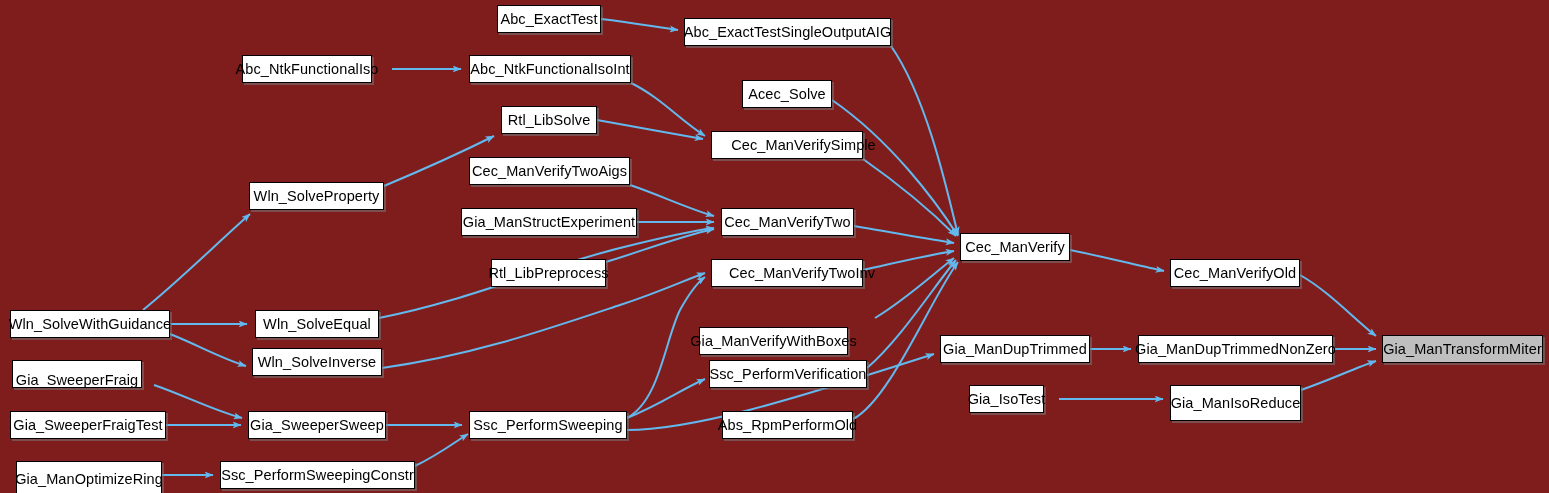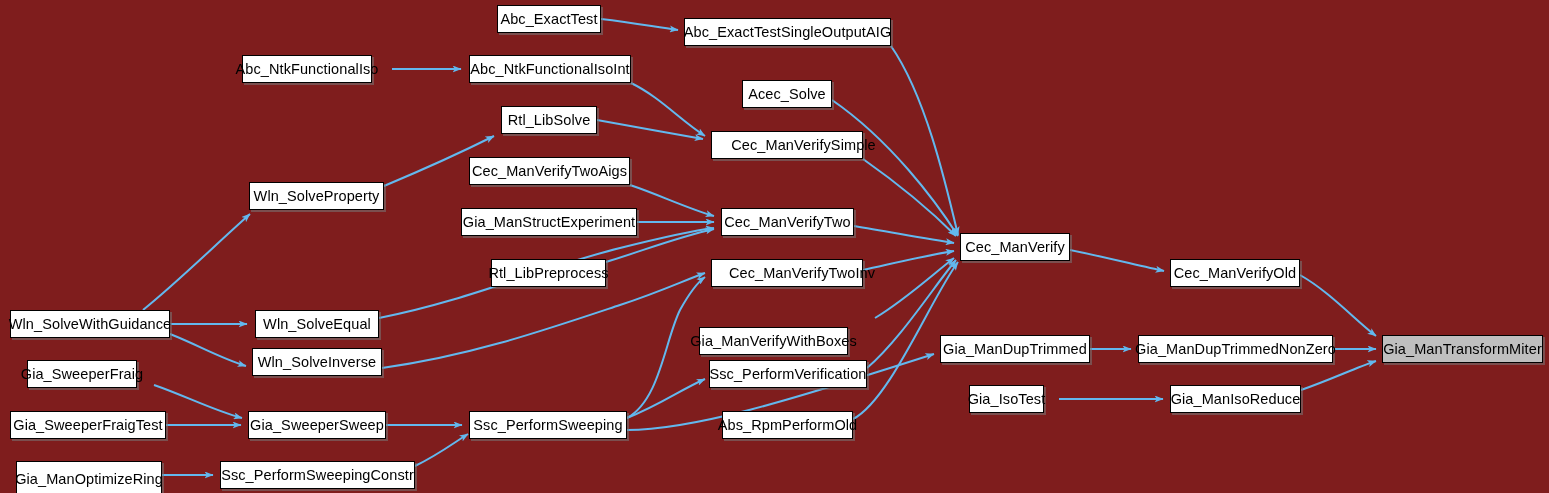--- a/index.html
+++ b/index.html
@@ -129,33 +129,33 @@
       </div>
       <div class="node" style="left: 940px; top: 335px; width: 150px; height: 28px;">
         <span>Gia_ManDupTrimmed</span>
       </div>
       <div class="node" style="left: 1138px; top: 335px; width: 195px; height: 28px; align-items: center;">
         <span>Gia_ManDupTrimmedNonZero</span>
       </div>
       <div class="node highlight" style="left: 1382px; top: 335px; width: 161px; height: 28px;">
         <span>Gia_ManTransformMiter</span>
       </div>
-      <div class="node" style="left: 27px; top: 360px; width: 110px; height: 28px;">
+      <div class="node" style="left: 12px; top: 360px; width: 130px; height: 28px; align-items: flex-end;">
         <span>Gia_SweeperFraig</span>
       </div>
       <div class="node" style="left: 252px; top: 348px; width: 130px; height: 28px;">
         <span>Wln_SolveInverse</span>
       </div>
       <div class="node" style="left: 709px; top: 360px; width: 158px; height: 28px;">
         <span>Ssc_PerformVerification</span>
       </div>
       <div class="node" style="left: 969px; top: 385px; width: 75px; height: 28px;">
         <span>Gia_IsoTest</span>
       </div>
-      <div class="node" style="left: 1170px; top: 385px; width: 131px; height: 28px;">
+      <div class="node" style="left: 1170px; top: 385px; width: 131px; height: 36px;">
         <span>Gia_ManIsoReduce</span>
       </div>
       <div class="node" style="left: 10px; top: 411px; width: 156px; height: 28px;">
         <span>Gia_SweeperFraigTest</span>
       </div>
       <div class="node" style="left: 248px; top: 411px; width: 138px; height: 28px;">
         <span>Gia_SweeperSweep</span>
       </div>
       <div class="node" style="left: 469px; top: 411px; width: 158px; height: 28px;">
         <span>Ssc_PerformSweeping</span>

